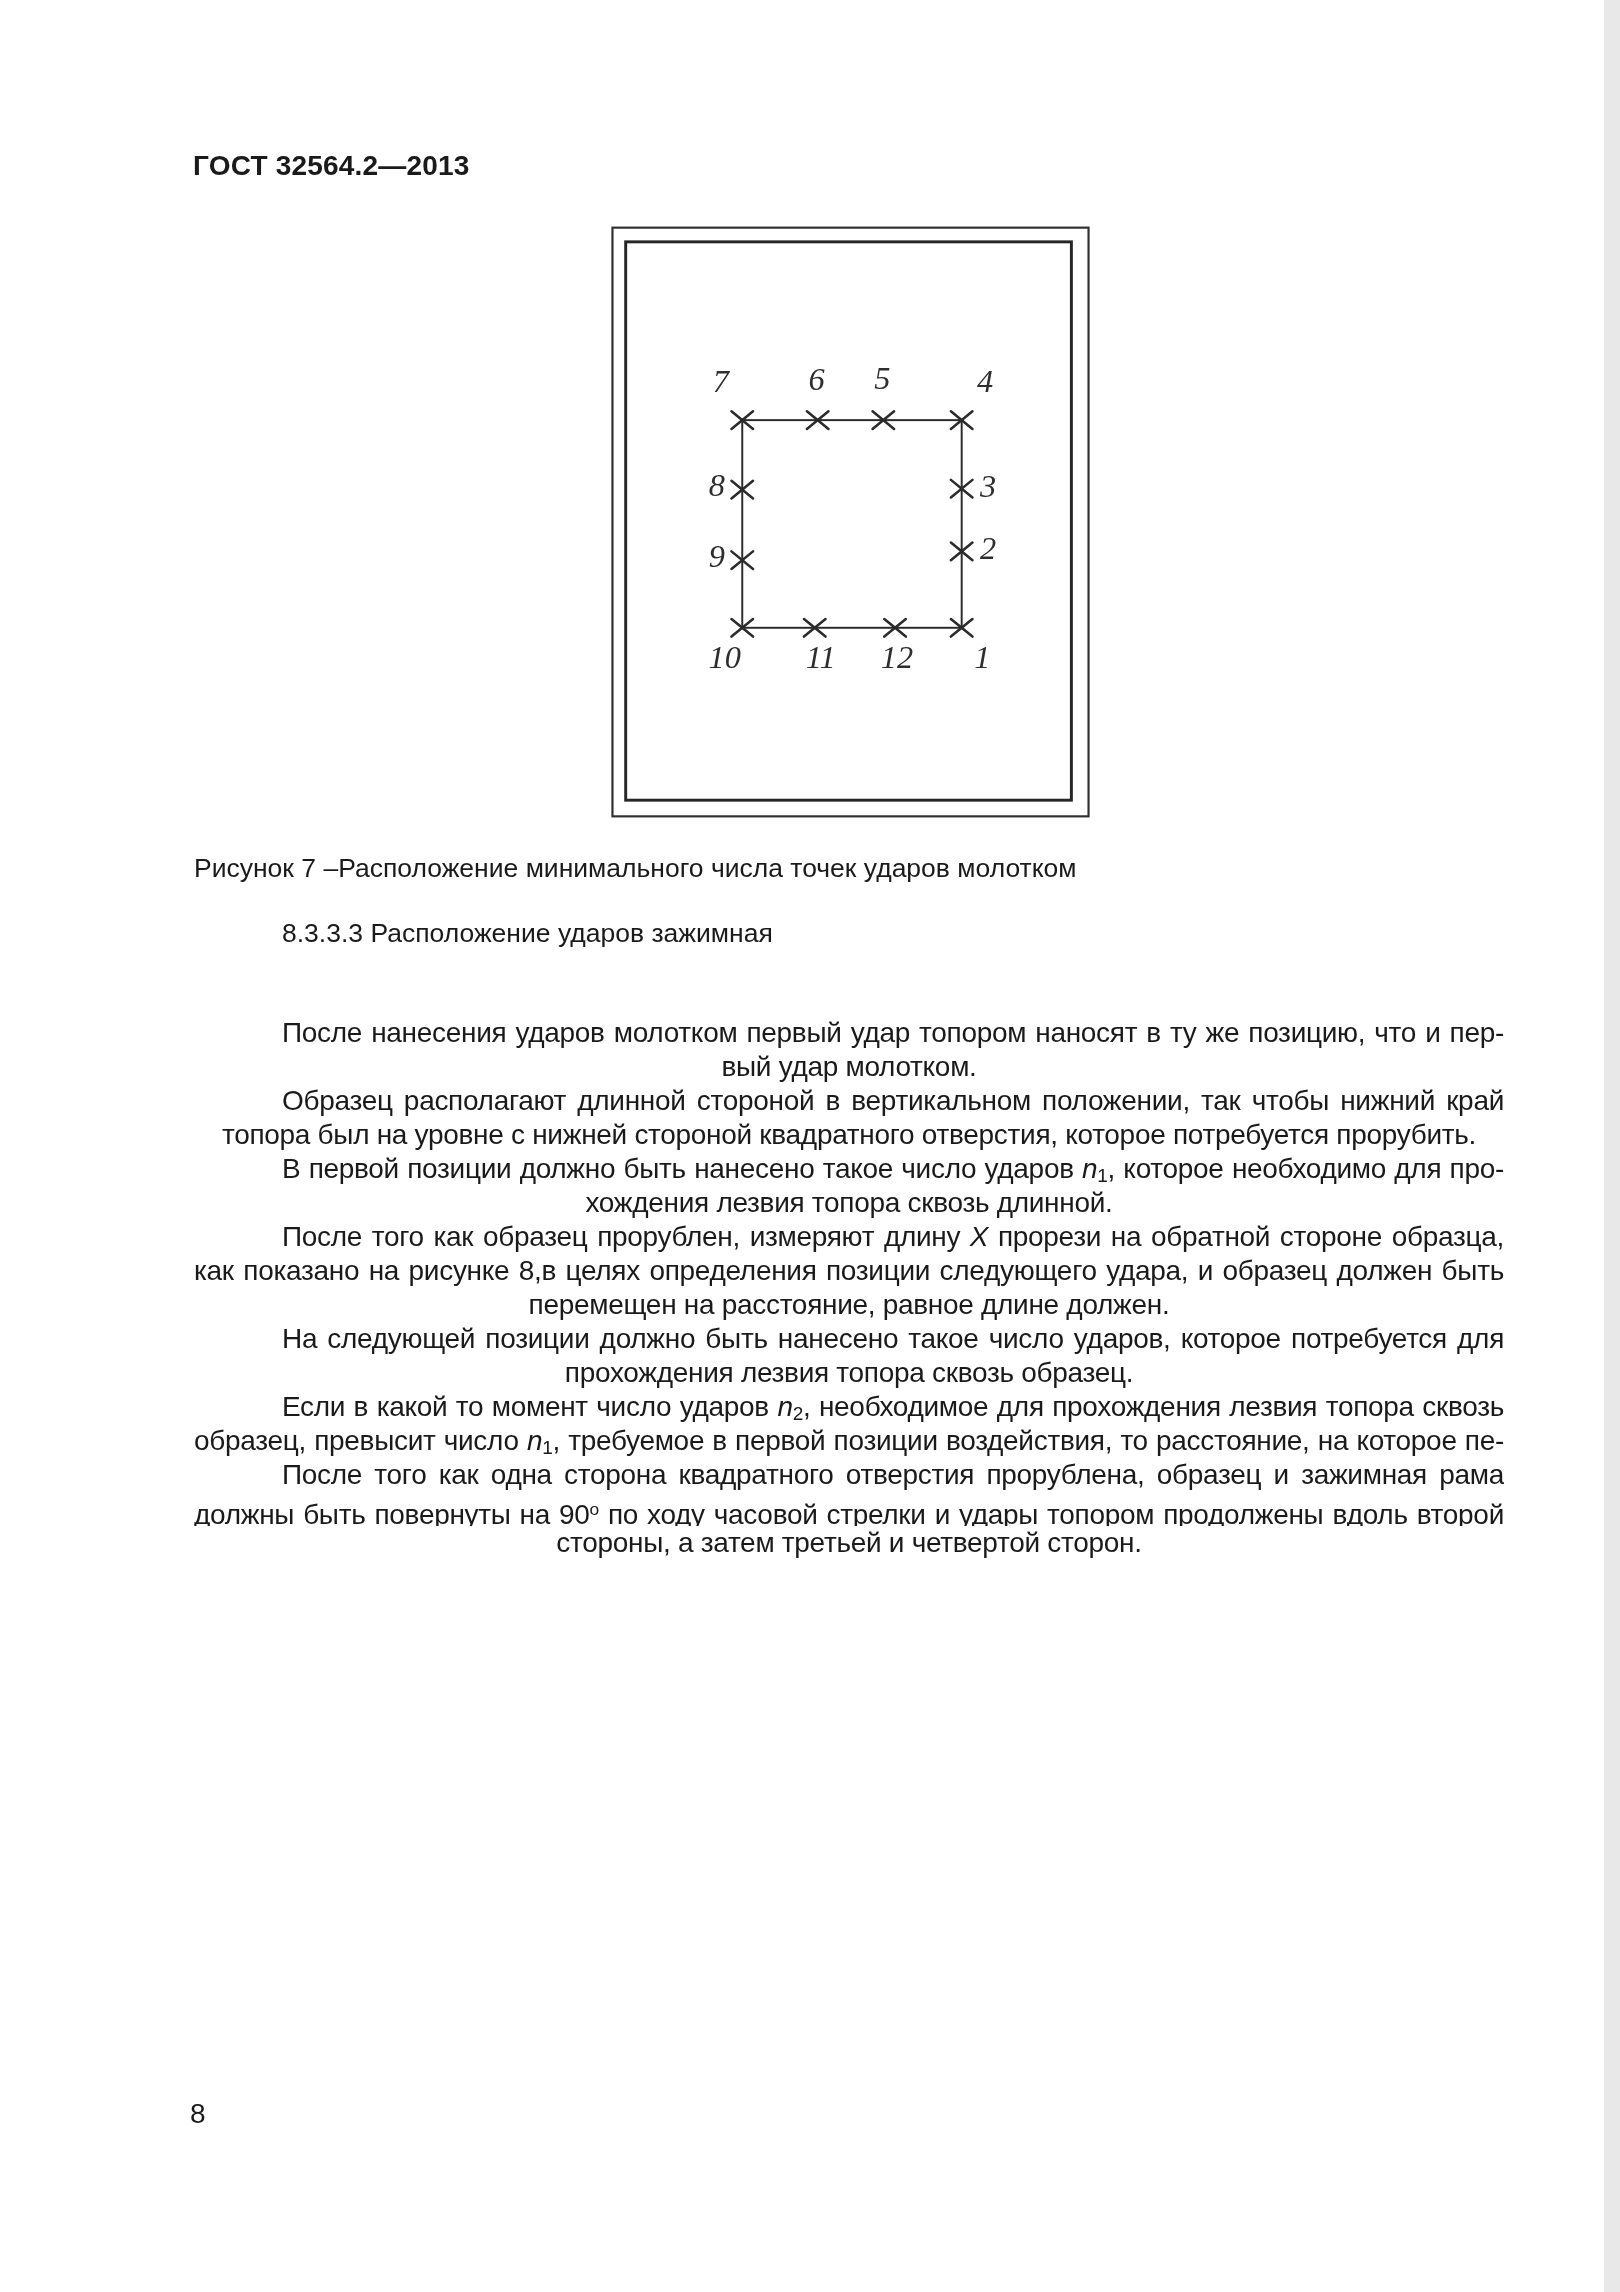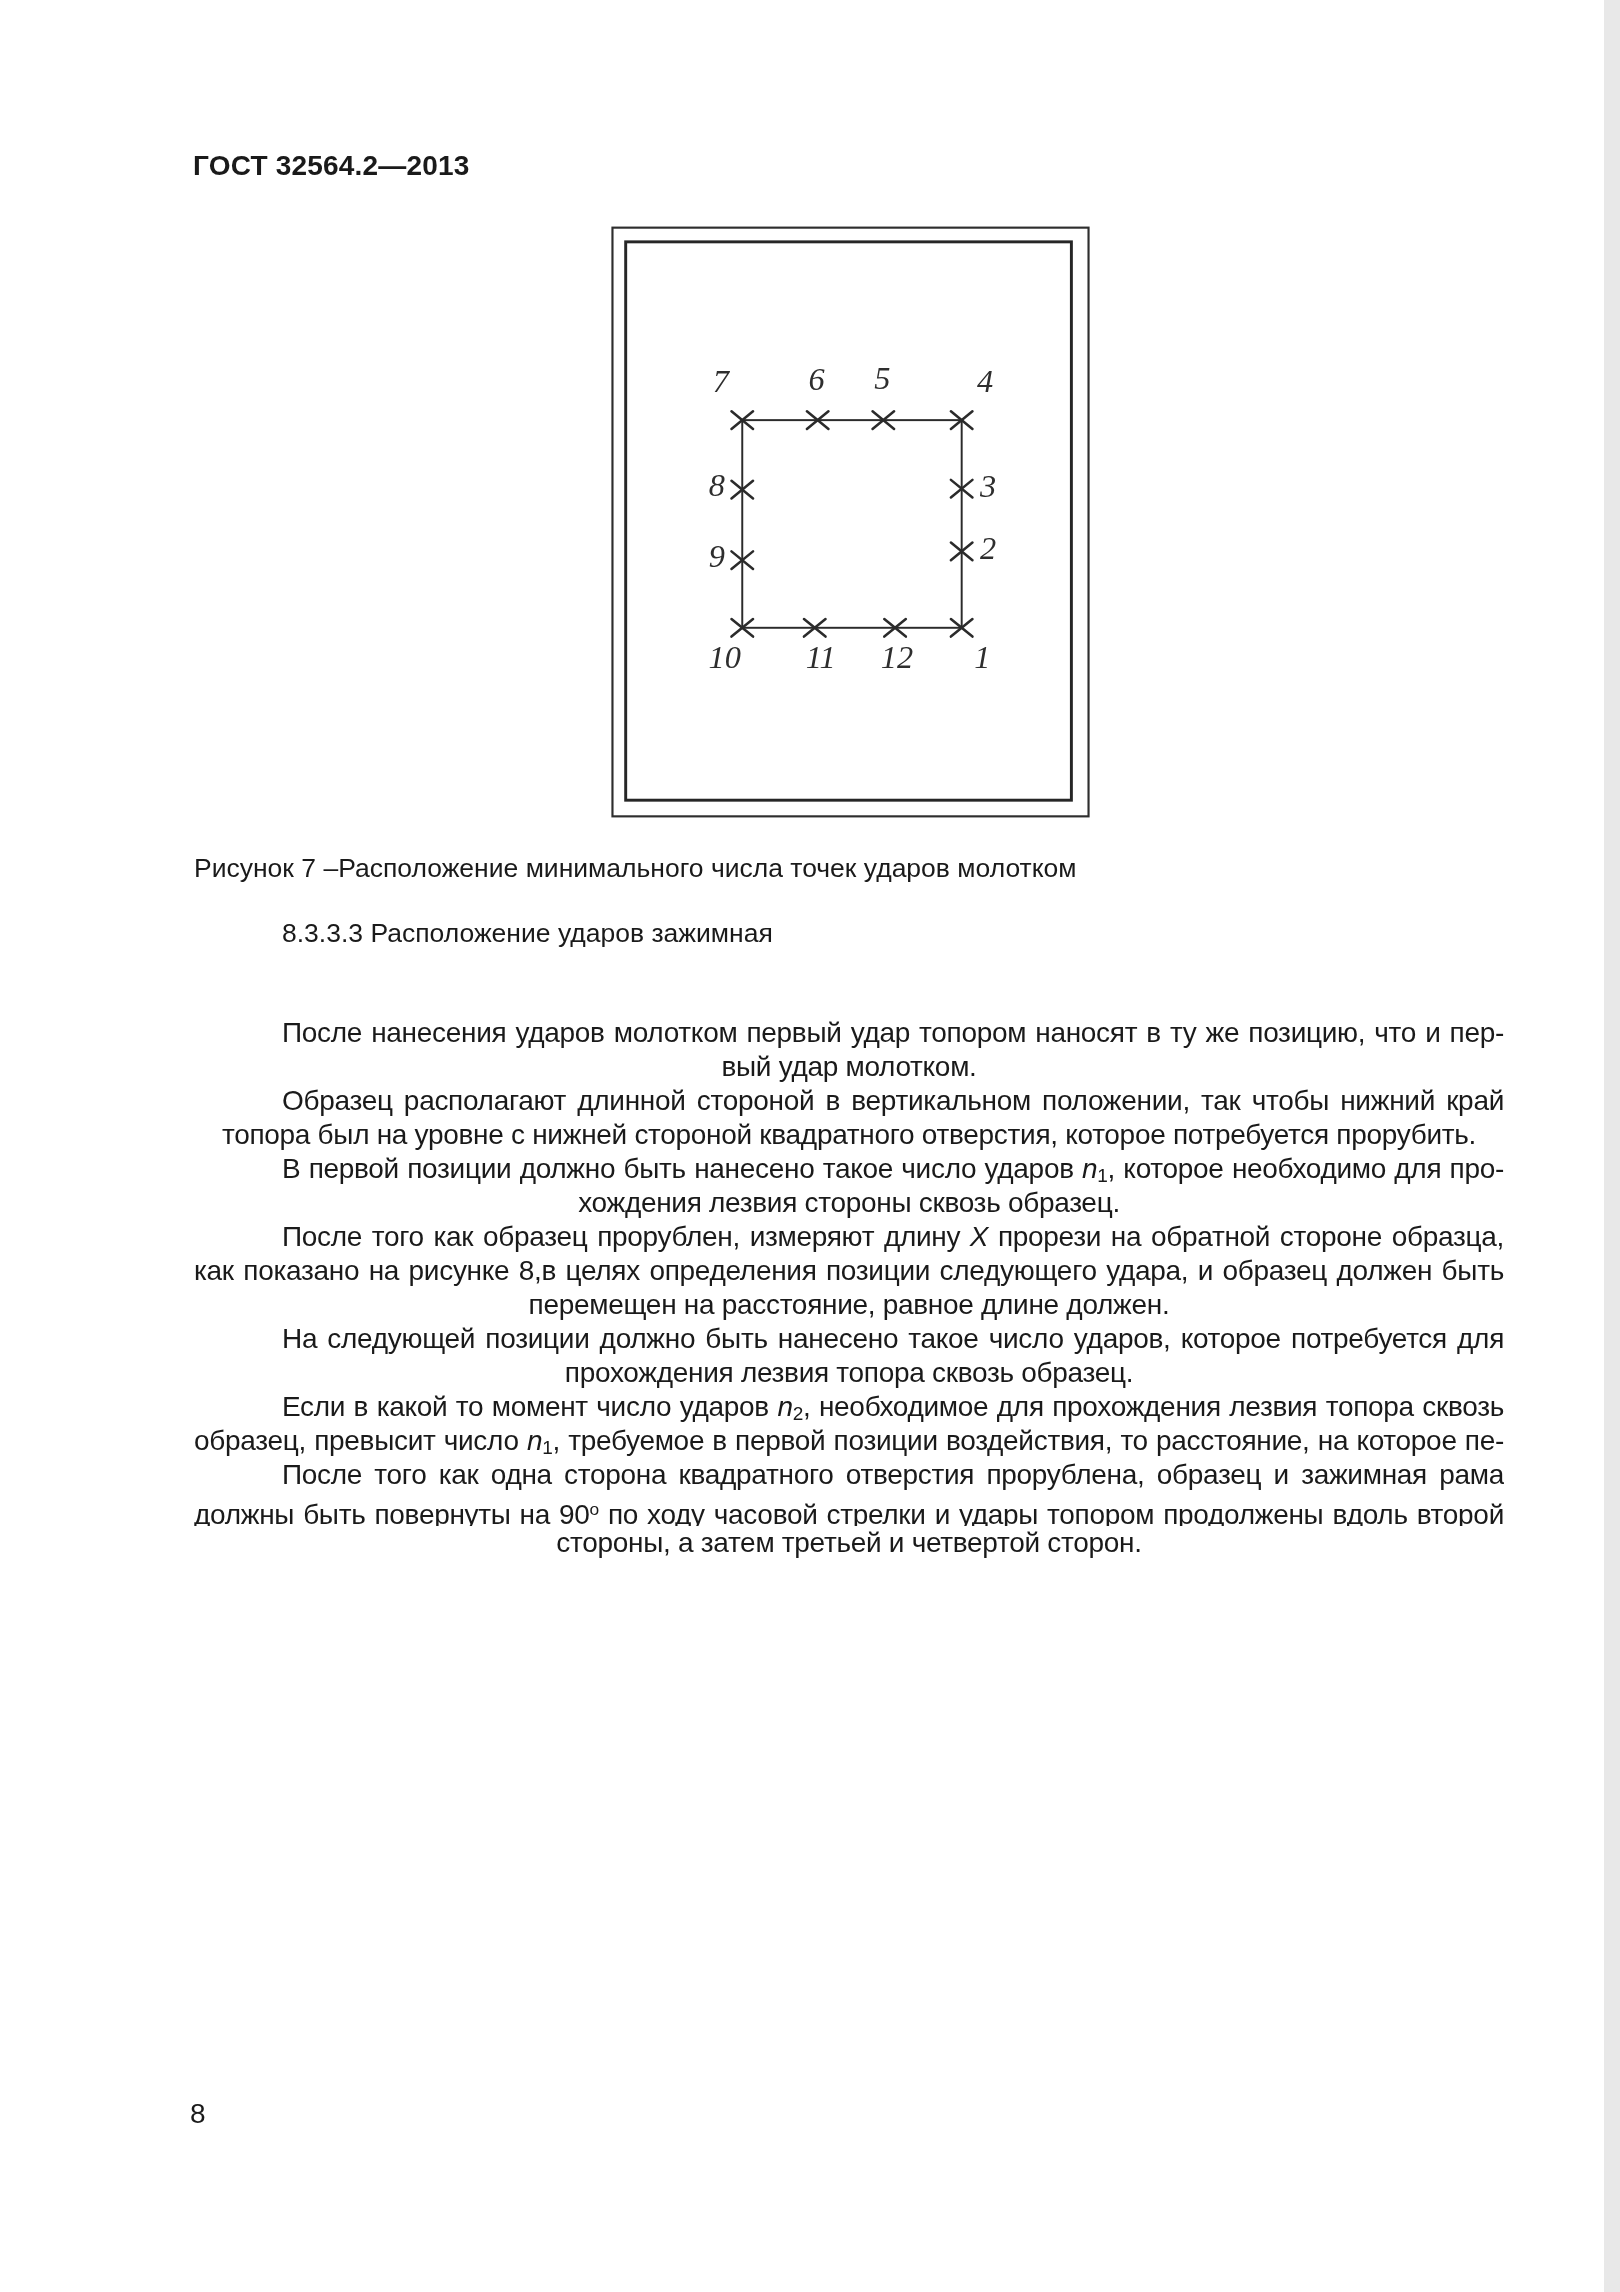--- a/index.html
+++ b/index.html
@@ -131,21 +131,21 @@
   <div class="caption">Рисунок 7 –Расположение минимального числа точек ударов молотком</div>
 
   <div class="heading">8.3.3.3 Расположение ударов зажимная</div>
 
   <div class="body-text" id="body-lines">
       <div class="line ind just">После нанесения ударов молотком первый удар топором наносят в ту же позицию, что и пер-</div>
       <div class="line">вый удар молотком.</div>
       <div class="line ind just">Образец располагают длинной стороной в вертикальном положении, так чтобы нижний край</div>
       <div class="line">топора был на уровне с нижней стороной квадратного отверстия, которое потребуется прорубить.</div>
       <div class="line ind just">В первой позиции должно быть нанесено такое число ударов <i>n</i><sub>1</sub>, которое необходимо для про-</div>
-      <div class="line">хождения лезвия стороны сквозь образец.</div>
+      <div class="line">хождения лезвия топора сквозь длинной.</div>
       <div class="line ind just">После того как образец прорублен, измеряют длину <i>X</i> прорези на обратной стороне образца,</div>
       <div class="line just">как показано на рисунке 8,в целях определения позиции следующего удара, и образец должен быть</div>
       <div class="line">перемещен на расстояние, равное длине должен.</div>
       <div class="line ind just">На следующей позиции должно быть нанесено такое число ударов, которое потребуется для</div>
       <div class="line">прохождения лезвия топора сквозь образец.</div>
       <div class="line ind just">Если в какой то момент число ударов <i>n</i><sub>2</sub>, необходимое для прохождения лезвия топора сквозь</div>
       <div class="line just">образец, превысит число <i>n</i><sub>1</sub>, требуемое в первой позиции воздействия, то расстояние, на которое пе-</div>
       <div class="line ind just">После того как одна сторона квадратного отверстия прорублена, образец и зажимная рама</div>
       <div class="line just">должны быть повернуты на 90<sup>о</sup> по ходу часовой стрелки и удары топором продолжены вдоль второй</div>
       <div class="line">стороны, а затем третьей и четвертой сторон.</div>

